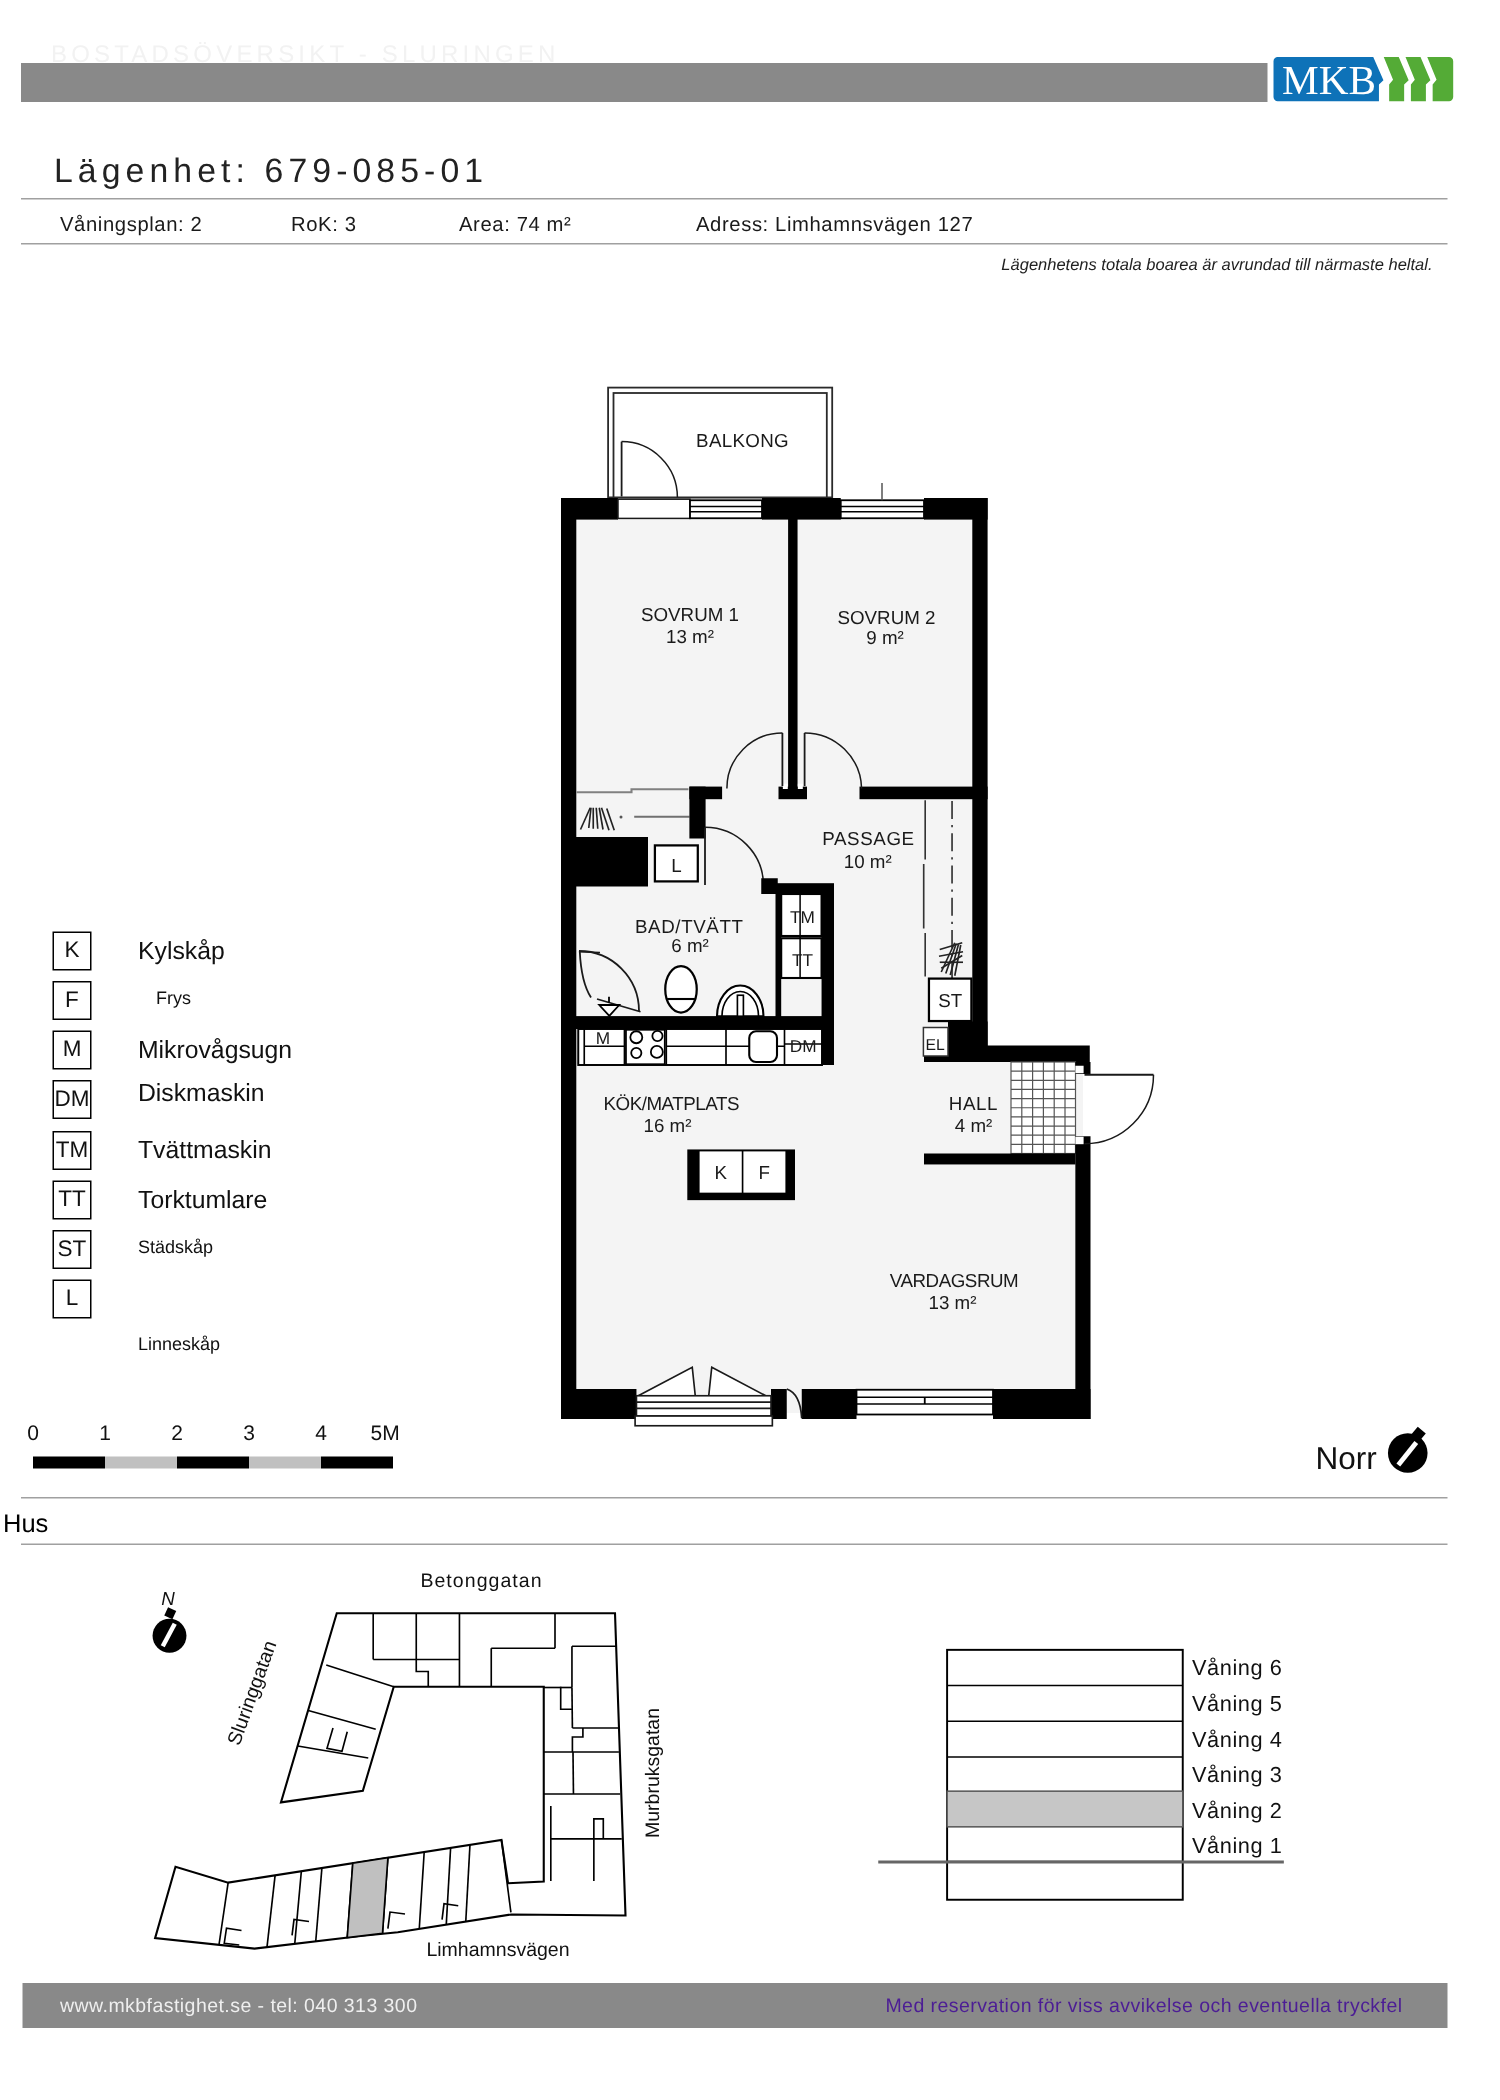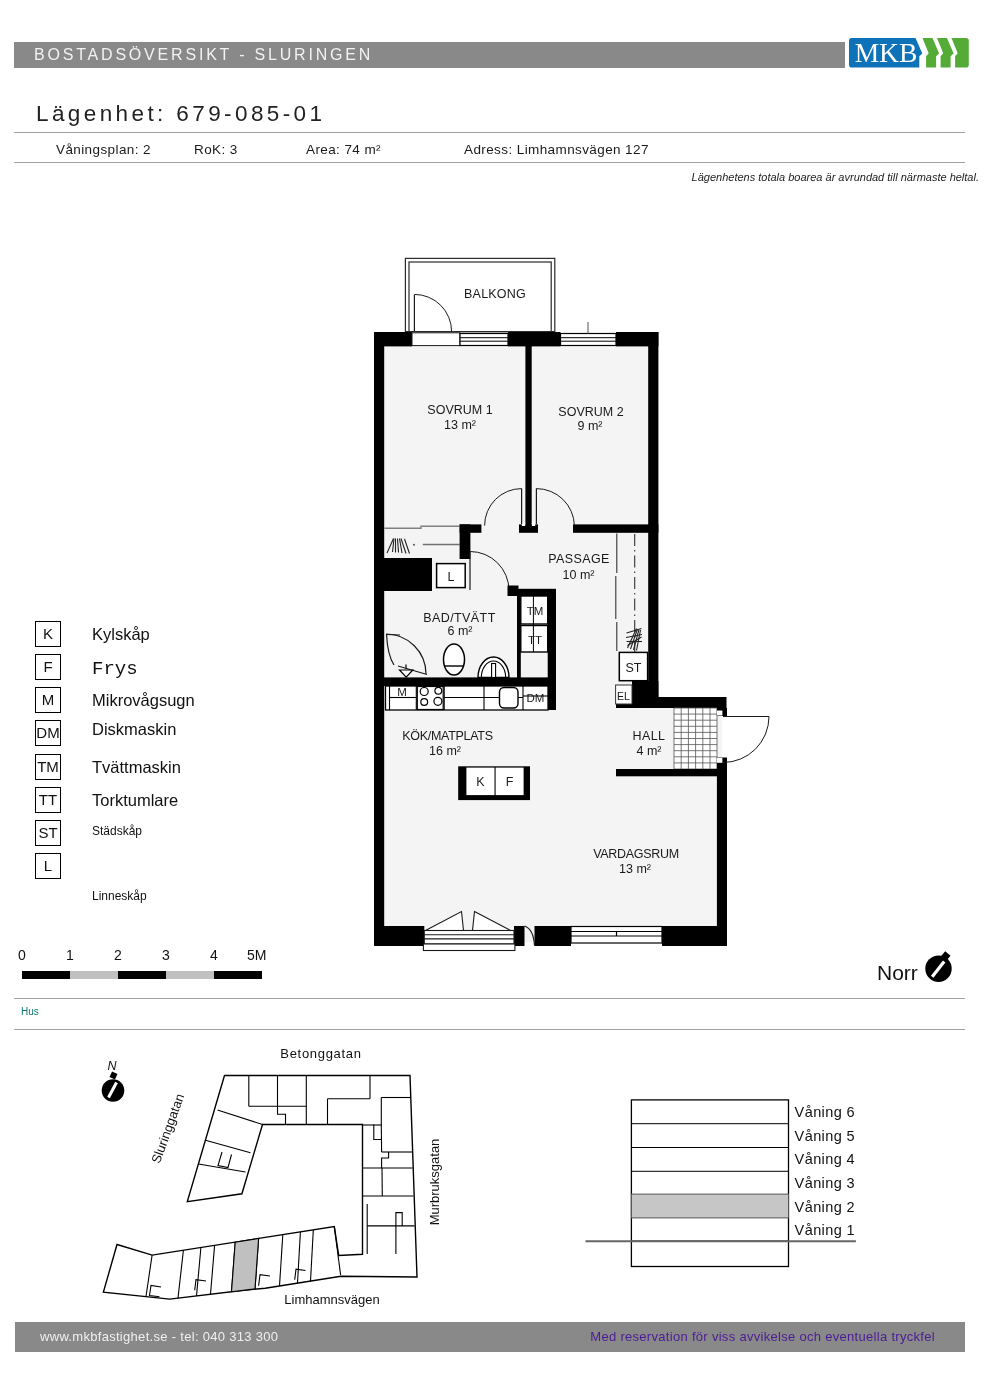--- a/index.html
+++ b/index.html
@@ -6,53 +6,53 @@
   body{width:1000px;height:1400px;position:relative;background:#ffffff;
        font-family:"Liberation Sans",sans-serif;overflow:hidden;}
   .abs{position:absolute;}
   svg{display:block;}
 </style>
 </head>
 <body>
 
 <div class="abs" style="left:14px;top:42px;width:831px;height:26px;background:#898989;"></div>
 
-<div class="abs" style="left:34px;top:46px;font-size:16px;letter-spacing:2.8px;color:#f2f2f2;">BOSTADSÖVERSIKT - SLURINGEN</div>
+<div class="abs" style="left:34px;top:28px;font-size:16px;letter-spacing:2.8px;color:#f2f2f2;">BOSTADSÖVERSIKT - SLURINGEN</div>
 
 <svg class="abs" style="left:846px;top:37px;" width="126" height="32" viewBox="846 37 126 32">
 
   <path d="M851.8,38 H915.5 L922.3,53.5 L919.3,56.3 V67.5 H851.8 A2.8,2.8 0 0 1 849,64.7 V40.8 A2.8,2.8 0 0 1 851.8,38 Z" fill="#0e72b8"></path>
 
   <text x="886" y="62.4" font-size="27.5" font-family="'Liberation Serif',serif" fill="#ffffff" text-anchor="middle">MKB</text>
 
   <path d="M922.5,38 H932.5 L939.1,53.5 L936.1,56.3 V67.5 H926.1 V56.3 L928.7,53.2 Z" fill="#54ab36"></path>
   <path d="M937,38 H947 L953.6,53.5 L950.6,56.3 V67.5 H940.6 V56.3 L943.2,53.2 Z" fill="#54ab36"></path>
   <path d="M951.5,38 H966 A2.8,2.8 0 0 1 968.8,40.8 V64.7 A2.8,2.8 0 0 1 966,67.5 H955.1 V56.3 L957.7,53.2 Z" fill="#54ab36"></path>
 </svg>
 
 <div class="abs" style="left:36px;top:101px;font-size:22.5px;letter-spacing:3.4px;color:#222;">Lägenhet: 679-085-01</div>
 
 <div class="abs" style="left:14px;top:132px;width:951px;height:1px;background:#a0a0a0;"></div>
 
 <div class="abs" style="left:0;top:142px;font-size:13.5px;color:#1a1a1a;letter-spacing:0.4px;">
-  <span class="abs" style="left:56px;white-space:nowrap;">Våningsplan: 2</span>
+  <span class="abs" style="left:40px;white-space:nowrap;">Våningsplan: 2</span>
   <span class="abs" style="left:194px;white-space:nowrap;">RoK: 3</span>
   <span class="abs" style="left:306px;white-space:nowrap;">Area: 74 m²</span>
   <span class="abs" style="left:464px;white-space:nowrap;">Adress: Limhamnsvägen 127</span>
 </div>
 
 <div class="abs" style="left:14px;top:162px;width:951px;height:1px;background:#a0a0a0;"></div>
 
-<div class="abs" style="left:0px;top:171px;width:955px;text-align:right;font-size:11px;font-style:italic;color:#222;padding-left:24px;">Lägenhetens totala boarea är avrundad till närmaste heltal.</div>
+<div class="abs" style="left:0px;top:171px;width:955px;text-align:right;font-size:11px;font-style:italic;color:#222;">Lägenhetens totala boarea är avrundad till närmaste heltal.</div>
 
 <div class="abs" style="left:0;top:0;font-size:15px;color:#111;">
   <span class="abs" style="left:35px;top:621px;width:24px;height:24px;border:1.5px solid #000;text-align:center;line-height:24px;">K</span>
   <span class="abs" style="left:92px;top:625px;font-size:16.5px;">Kylskåp</span>
   <span class="abs" style="left:35px;top:654px;width:24px;height:24px;border:1.5px solid #000;text-align:center;line-height:24px;">F</span>
-  <span class="abs" style="left:92px;top:658px;font-size:19px;font-family:Liberation Mono, monospace;">Frys</span>
+  <span class="abs" style="left:104px;top:658px;font-size:12px;">Frys</span>
   <span class="abs" style="left:35px;top:687px;width:24px;height:24px;border:1.5px solid #000;text-align:center;line-height:24px;">M</span>
   <span class="abs" style="left:92px;top:691px;font-size:16.5px;">Mikrovågsugn</span>
   <span class="abs" style="left:35px;top:720px;width:24px;height:24px;border:1.5px solid #000;text-align:center;line-height:24px;">DM</span>
   <span class="abs" style="left:92px;top:720px;font-size:16.5px;">Diskmaskin</span>
   <span class="abs" style="left:35px;top:753.6px;width:24px;height:24px;border:1.5px solid #000;text-align:center;line-height:24px;">TM</span>
   <span class="abs" style="left:92px;top:757.6px;font-size:16.5px;text-align:right;">Tvättmaskin</span>
   <span class="abs" style="left:35px;top:786.6px;width:24px;height:24px;border:1.5px solid #000;text-align:center;line-height:24px;">TT</span>
   <span class="abs" style="left:92px;top:790.6px;font-size:16.5px;">Torktumlare</span>
   <span class="abs" style="left:35px;top:819.9px;width:24px;height:24px;border:1.5px solid #000;text-align:center;line-height:24px;">ST</span>
   <span class="abs" style="left:92px;top:823.9px;font-size:12px;">Städskåp</span>
@@ -324,21 +324,21 @@
 <div class="abs" style="left:877px;top:961px;font-size:21px;color:#111;">Norr</div>
 
 <svg class="abs" style="left:920px;top:949px;" width="40" height="42" viewBox="0 0 40 42">
   <circle cx="18.5" cy="19.7" r="13.2" fill="#000"></circle>
   <rect x="22.1" y="3.6" width="7" height="7" fill="#000" transform="rotate(40 25.6 7.1)"></rect>
   <line x1="12.2" y1="27.7" x2="24.2" y2="12.6" stroke="#fff" stroke-width="3.2"></line>
 </svg>
 
 <div class="abs" style="left:14px;top:998px;width:951px;height:1px;background:#a0a0a0;"></div>
 
-<div class="abs" style="left:21px;top:1006px;font-size:10px;color:#0f766e;">Hus</div>
+<div class="abs" style="left:2px;top:1006px;font-size:17px;color:#000000;">Hus</div>
 
 <div class="abs" style="left:14px;top:1029px;width:951px;height:1px;background:#a0a0a0;"></div>
 
 <svg class="abs" style="left:60px;top:1040px;" width="420" height="280" viewBox="60 1040 420 280">
 
   <text x="321" y="1058" font-size="13" letter-spacing="0.7" fill="#111" text-anchor="middle">Betonggatan</text>
 
   <text x="172" y="1130" font-size="13" fill="#111" text-anchor="middle" transform="rotate(-70 172 1130)">Sluringgatan</text>
 
   <text x="439" y="1182" font-size="13" fill="#111" text-anchor="middle" transform="rotate(-90 439 1182)">Murbruksgatan</text>

